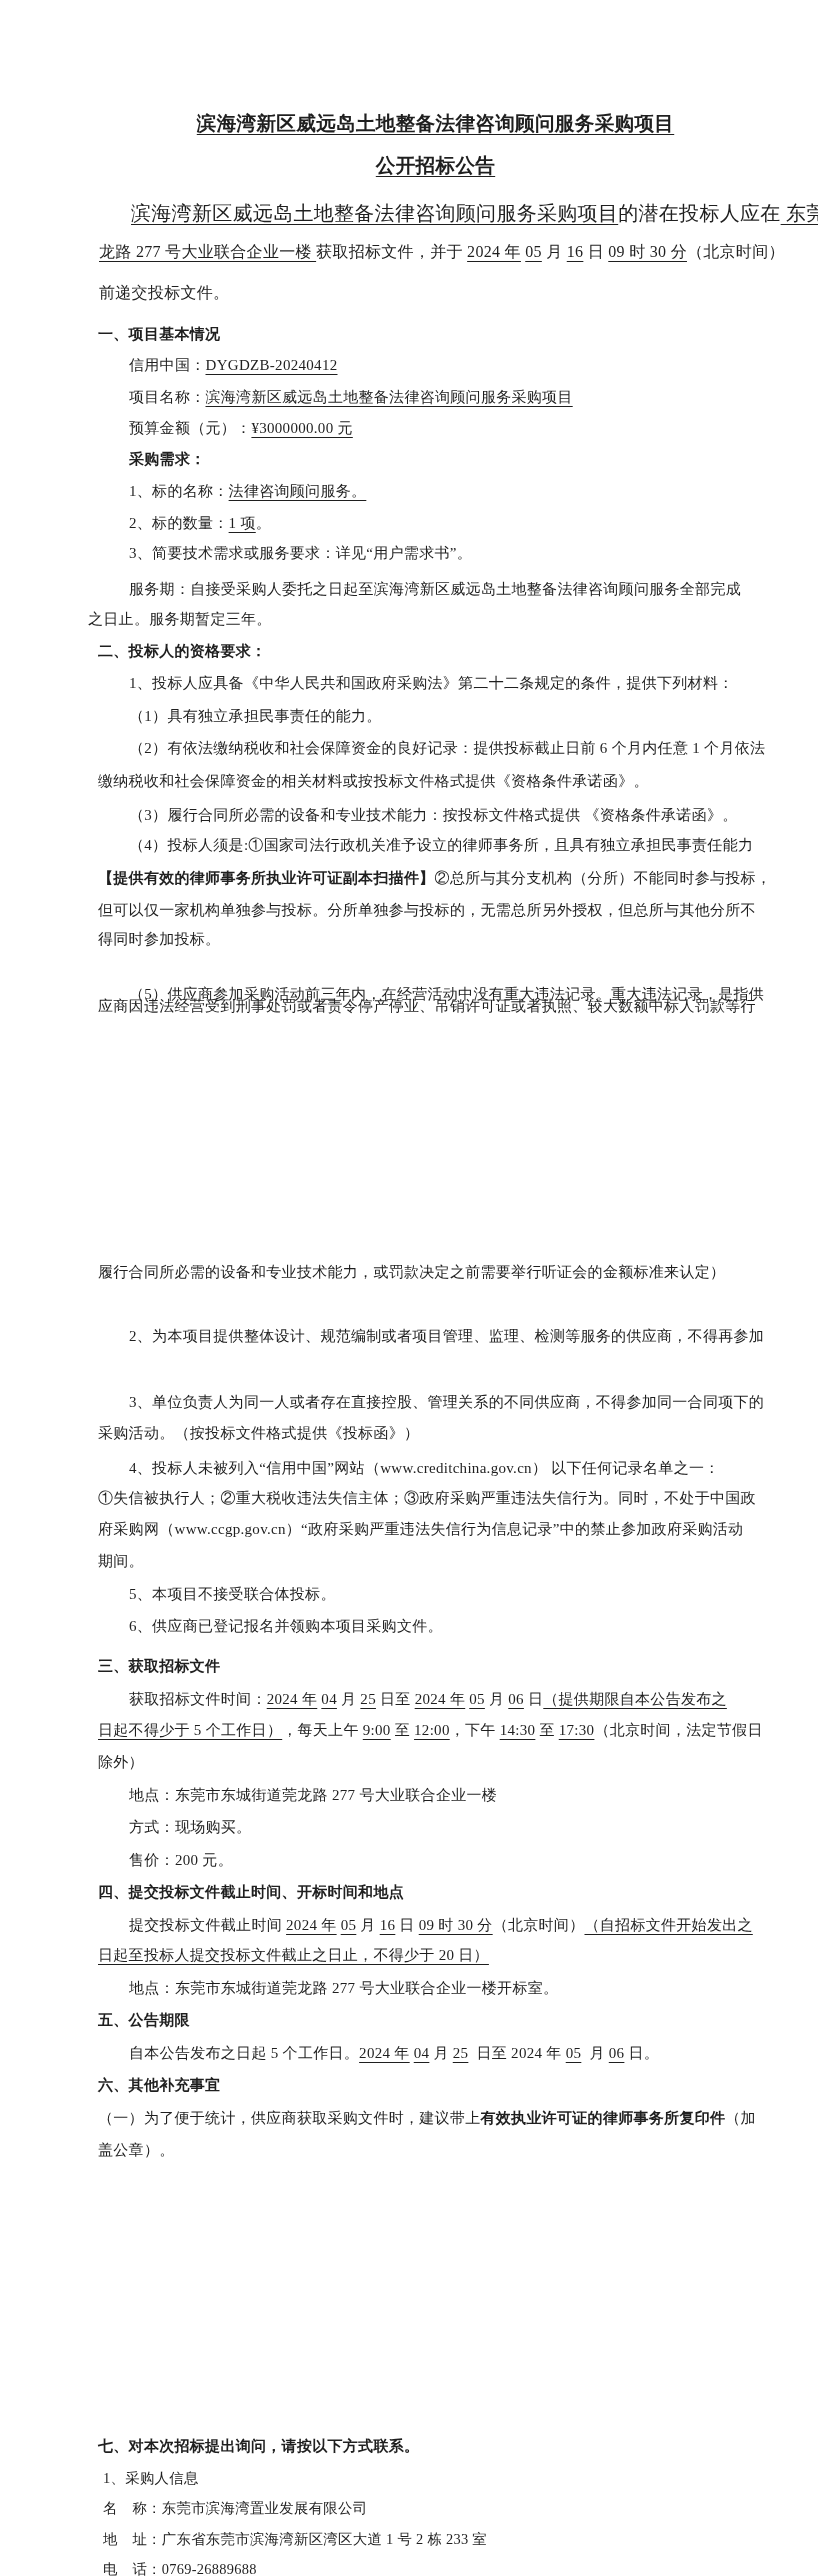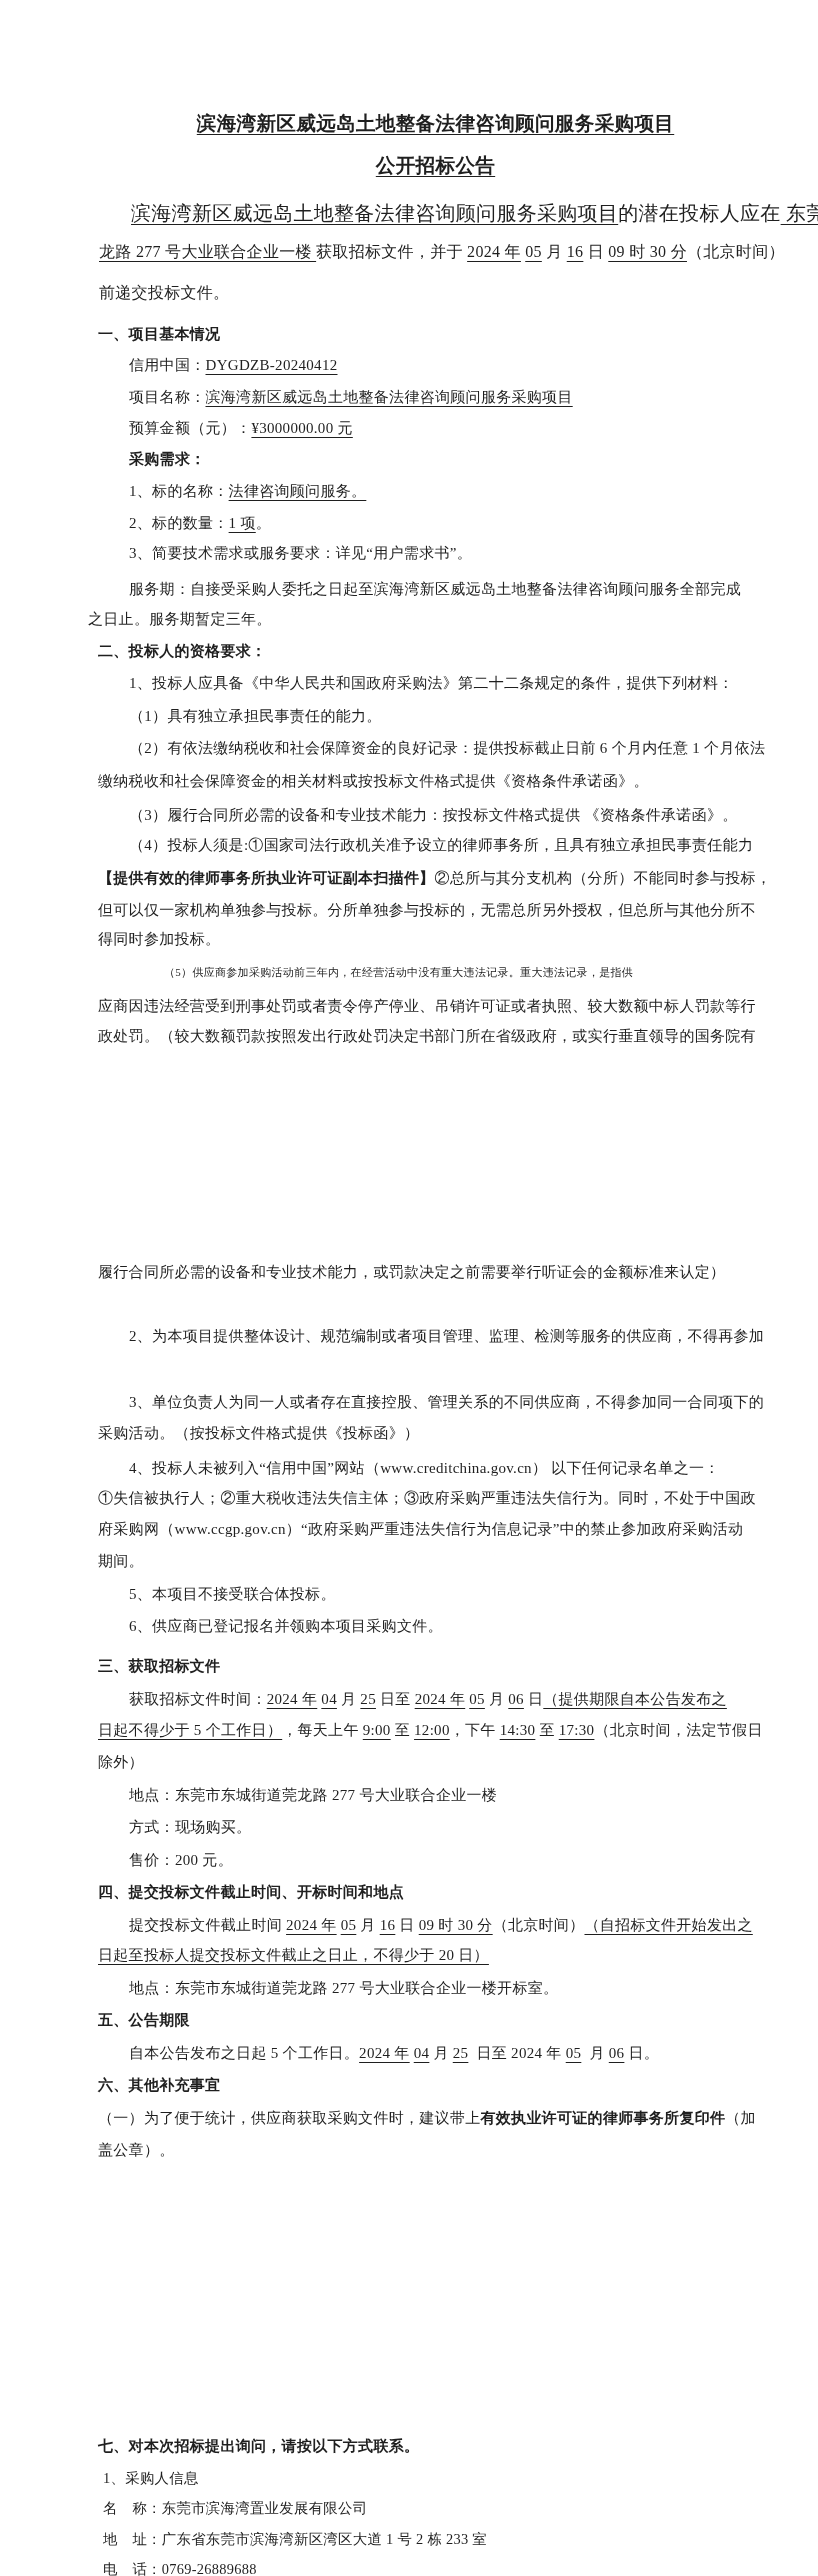--- a/index.html
+++ b/index.html
@@ -33,23 +33,22 @@
     <div class="line sans" style="top: 643px; left: 98px; font-size: 15px; font-weight: bold;"><span>二、投标人的资格要求：</span></div>
     <div class="line" style="top: 675px; left: 129px; font-size: 15px;"><span>1、投标人应具备《中华人民共和国政府采购法》第二十二条规定的条件，提供下列材料：</span></div>
     <div class="line" style="top: 708px; left: 129px; font-size: 15px;"><span>（1）具有独立承担民事责任的能力。</span></div>
     <div class="line" style="top: 740px; left: 129px; font-size: 15px;"><span>（2）有依法缴纳税收和社会保障资金的良好记录：提供投标截止日前 6 个月内任意 1 个月依法</span></div>
     <div class="line" style="top: 773px; left: 98px; font-size: 15px;"><span>缴纳税收和社会保障资金的相关材料或按投标文件格式提供《资格条件承诺函》。</span></div>
     <div class="line" style="top: 807px; left: 129px; font-size: 15px;"><span>（3）履行合同所必需的设备和专业技术能力：按投标文件格式提供 《资格条件承诺函》。</span></div>
     <div class="line" style="top: 837px; left: 129px; font-size: 15px;"><span>（4）投标人须是:①国家司法行政机关准予设立的律师事务所，且具有独立承担民事责任能力</span></div>
     <div class="line" style="top: 870px; left: 98px; font-size: 15px;"><span class="seg-b">【提供有效的律师事务所执业许可证副本扫描件】</span><span>②总所与其分支机构（分所）不能同时参与投标，</span></div>
     <div class="line" style="top: 902px; left: 98px; font-size: 15px;"><span>但可以仅一家机构单独参与投标。分所单独参与投标的，无需总所另外授权，但总所与其他分所不</span></div>
     <div class="line" style="top: 931px; left: 98px; font-size: 15px;"><span>得同时参加投标。</span></div>
-    <div class="line" style="top: 966px; left: 129px; font-size: 11px; margin-left: 35px;"><span>（5）供应商参加采购活动前三年内，在经营活动中没有重大违法记录。重大违法记录，是指供</span></div>
+    <div class="line" style="top: 986px; left: 129px; font-size: 15px;"><span>（5）供应商参加采购活动前三年内，在经营活动中没有重大违法记录。重大违法记录，是指供</span></div>
     <div class="line" style="top: 998px; left: 98px; font-size: 15px;"><span>应商因违法经营受到刑事处罚或者责令停产停业、吊销许可证或者执照、较大数额中标人罚款等行</span></div>
-    <div class="line" style="top: 1028px; left: 98px; font-size: 15px;"><span>政处罚。（较大数额罚款按照发出行政处罚决定书部门所在省级政府，或实行垂直领导的国务院有</span></div>
     <div class="line" style="top: 1264px; left: 98px; font-size: 15px;"><span>履行合同所必需的设备和专业技术能力，或罚款决定之前需要举行听证会的金额标准来认定）</span></div>
     <div class="line" style="top: 1328px; left: 129px; font-size: 15px;"><span>2、为本项目提供整体设计、规范编制或者项目管理、监理、检测等服务的供应商，不得再参加</span></div>
     <div class="line" style="top: 1394px; left: 129px; font-size: 15px; text-align: center;"><span>3、单位负责人为同一人或者存在直接控股、管理关系的不同供应商，不得参加同一合同项下的</span></div>
     <div class="line" style="top: 1425px; left: 98px; font-size: 15px;"><span>采购活动。（按投标文件格式提供《投标函》）</span></div>
     <div class="line" style="top: 1460px; left: 129px; font-size: 15px;"><span>4、投标人未被列入“信用中国”网站（www.creditchina.gov.cn） 以下任何记录名单之一：</span></div>
     <div class="line" style="top: 1490px; left: 98px; font-size: 15px;"><span>①失信被执行人；②重大税收违法失信主体；③政府采购严重违法失信行为。同时，不处于中国政</span></div>
     <div class="line" style="top: 1521px; left: 98px; font-size: 15px;"><span>府采购网（www.ccgp.gov.cn）“政府采购严重违法失信行为信息记录”中的禁止参加政府采购活动</span></div>
     <div class="line" style="top: 1553px; left: 98px; font-size: 15px;"><span>期间。</span></div>
     <div class="line" style="top: 1586px; left: 129px; font-size: 15px;"><span>5、本项目不接受联合体投标。</span></div>
     <div class="line" style="top: 1618px; left: 129px; font-size: 15px;"><span>6、供应商已登记报名并领购本项目采购文件。</span></div>

